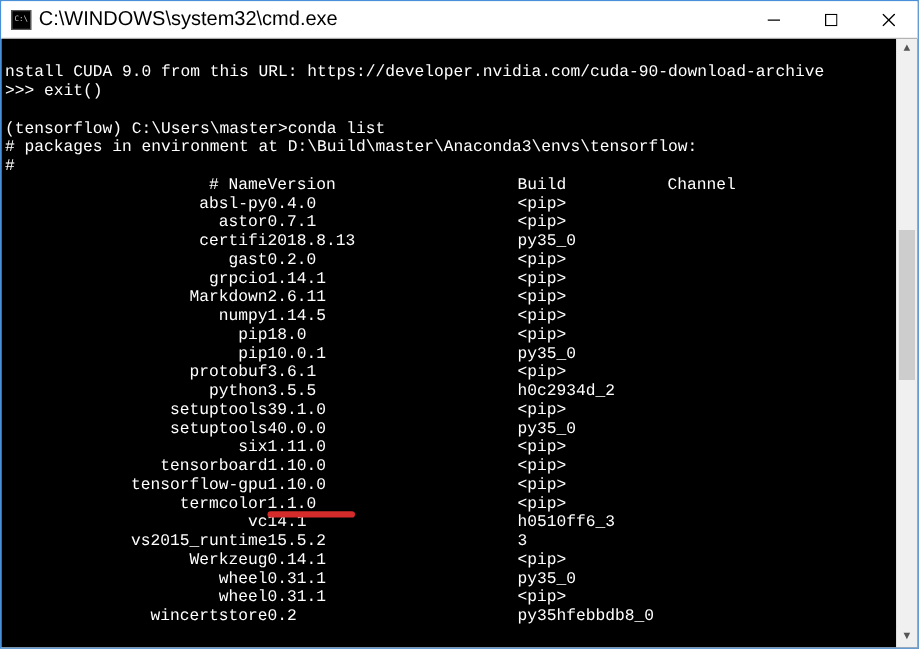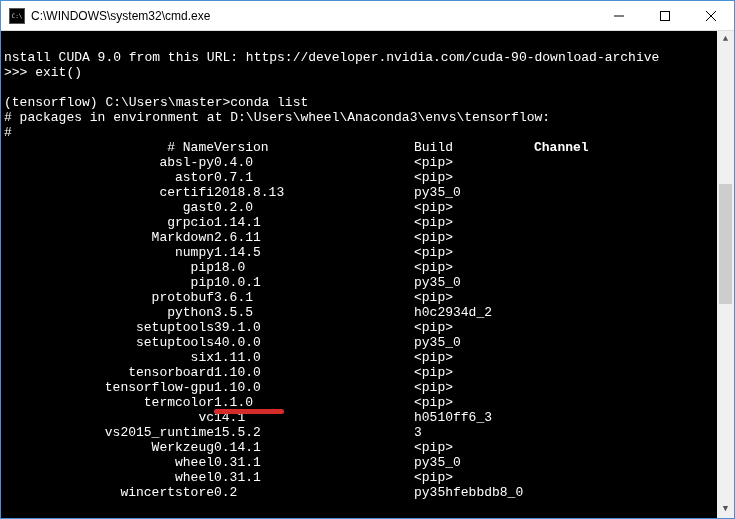--- a/index.html
+++ b/index.html
@@ -27,21 +27,21 @@
     align-items: center;
     justify-content: center;
   }
   .app-icon::after {
     content: "C:\\";
     color: #ccc;
     font-size: 6px;
     font-family: Consolas, monospace;
   }
   .title-text {
-    font-size: 12px;
+    font-size: 16px;
     color: #000;
     flex: 1;
   }
   .win-btns { display: flex; height: 100%; }
   .win-btn {
     width: 46px;
     display: flex;
     align-items: center;
     justify-content: center;
     font-size: 14px;
@@ -59,21 +59,21 @@
     overflow: hidden;
   }
   .term-body {
     padding-left: 3px;
     white-space: pre;
   }
   .pkg-row { display: block; }
   .col-name { display: inline-block; width: 210px; text-align: right; }
   .col-ver  { display: inline-block; width: 200px; }
   .col-bld  { display: inline-block; width: 120px; }
-  .col-ch   { display: inline-block; font-weight: bold; }
+  .col-ch   { display: inline-block; }
   .underline {
     position: absolute;
     height: 5px;
     background: #d62b2b;
     border-radius: 3px;
   }
   .scrollbar {
     position: absolute;
     right: 0; top: 0; bottom: 0;
     width: 17px;
@@ -124,21 +124,21 @@
     </div>
   </div>
 </div>
 
 <div class="terminal">
   <div class="term-body">
 <span>nstall CUDA 9.0 from this URL: https://developer.nvidia.com/cuda-90-download-archive</span>
 <span>&gt;&gt;&gt; exit()</span>
 
 <span>(tensorflow) C:\Users\master&gt;conda list</span>
-<span># packages in environment at D:\Users\wheel\Anaconda3\envs\tensorflow:</span>
+<span># packages in environment at D:\Build\master\Anaconda3\envs\tensorflow:</span>
 <span>#</span>
 <span class="pkg-row"><span class="col-name"># Name</span><span class="col-ver">Version</span><span class="col-bld">Build</span><span class="col-ch">Channel</span></span><div id="pkg-list"><span class="pkg-row"><span class="col-name">absl-py</span><span class="col-ver">0.4.0</span><span class="col-bld">&lt;pip&gt;</span><span class="col-ch"></span></span><span class="pkg-row"><span class="col-name">astor</span><span class="col-ver">0.7.1</span><span class="col-bld">&lt;pip&gt;</span><span class="col-ch"></span></span><span class="pkg-row"><span class="col-name">certifi</span><span class="col-ver">2018.8.13</span><span class="col-bld">py35_0</span><span class="col-ch"></span></span><span class="pkg-row"><span class="col-name">gast</span><span class="col-ver">0.2.0</span><span class="col-bld">&lt;pip&gt;</span><span class="col-ch"></span></span><span class="pkg-row"><span class="col-name">grpcio</span><span class="col-ver">1.14.1</span><span class="col-bld">&lt;pip&gt;</span><span class="col-ch"></span></span><span class="pkg-row"><span class="col-name">Markdown</span><span class="col-ver">2.6.11</span><span class="col-bld">&lt;pip&gt;</span><span class="col-ch"></span></span><span class="pkg-row"><span class="col-name">numpy</span><span class="col-ver">1.14.5</span><span class="col-bld">&lt;pip&gt;</span><span class="col-ch"></span></span><span class="pkg-row"><span class="col-name">pip</span><span class="col-ver">18.0</span><span class="col-bld">&lt;pip&gt;</span><span class="col-ch"></span></span><span class="pkg-row"><span class="col-name">pip</span><span class="col-ver">10.0.1</span><span class="col-bld">py35_0</span><span class="col-ch"></span></span><span class="pkg-row"><span class="col-name">protobuf</span><span class="col-ver">3.6.1</span><span class="col-bld">&lt;pip&gt;</span><span class="col-ch"></span></span><span class="pkg-row"><span class="col-name">python</span><span class="col-ver">3.5.5</span><span class="col-bld">h0c2934d_2</span><span class="col-ch"></span></span><span class="pkg-row"><span class="col-name">setuptools</span><span class="col-ver">39.1.0</span><span class="col-bld">&lt;pip&gt;</span><span class="col-ch"></span></span><span class="pkg-row"><span class="col-name">setuptools</span><span class="col-ver">40.0.0</span><span class="col-bld">py35_0</span><span class="col-ch"></span></span><span class="pkg-row"><span class="col-name">six</span><span class="col-ver">1.11.0</span><span class="col-bld">&lt;pip&gt;</span><span class="col-ch"></span></span><span class="pkg-row"><span class="col-name">tensorboard</span><span class="col-ver">1.10.0</span><span class="col-bld">&lt;pip&gt;</span><span class="col-ch"></span></span><span class="pkg-row"><span class="col-name">tensorflow-gpu</span><span class="col-ver">1.10.0</span><span class="col-bld">&lt;pip&gt;</span><span class="col-ch"></span></span><span class="pkg-row"><span class="col-name">termcolor</span><span class="col-ver">1.1.0</span><span class="col-bld">&lt;pip&gt;</span><span class="col-ch"></span></span><span class="pkg-row"><span class="col-name">vc</span><span class="col-ver">14.1</span><span class="col-bld">h0510ff6_3</span><span class="col-ch"></span></span><span class="pkg-row"><span class="col-name">vs2015_runtime</span><span class="col-ver">15.5.2</span><span class="col-bld">3</span><span class="col-ch"></span></span><span class="pkg-row"><span class="col-name">Werkzeug</span><span class="col-ver">0.14.1</span><span class="col-bld">&lt;pip&gt;</span><span class="col-ch"></span></span><span class="pkg-row"><span class="col-name">wheel</span><span class="col-ver">0.31.1</span><span class="col-bld">py35_0</span><span class="col-ch"></span></span><span class="pkg-row"><span class="col-name">wheel</span><span class="col-ver">0.31.1</span><span class="col-bld">&lt;pip&gt;</span><span class="col-ch"></span></span><span class="pkg-row"><span class="col-name">wincertstore</span><span class="col-ver">0.2</span><span class="col-bld">py35hfebbdb8_0</span><span class="col-ch"></span></span></div></div>
 
   <div class="underline" style="left:213px;top:378px;width:70px;"></div>
 
   <div class="scrollbar">
     <div class="sb-btn">▲</div>
     <div class="sb-track">
       <div class="sb-thumb"></div>
     </div>

